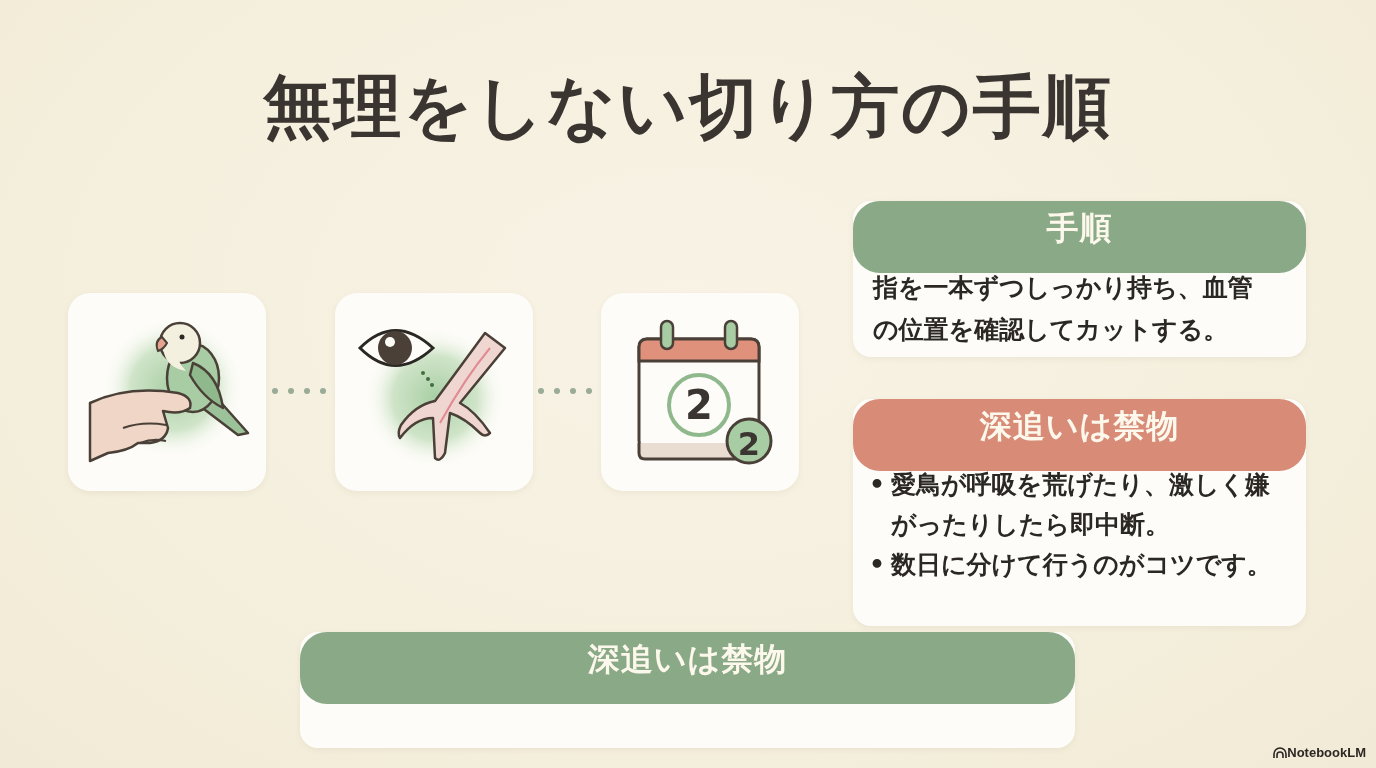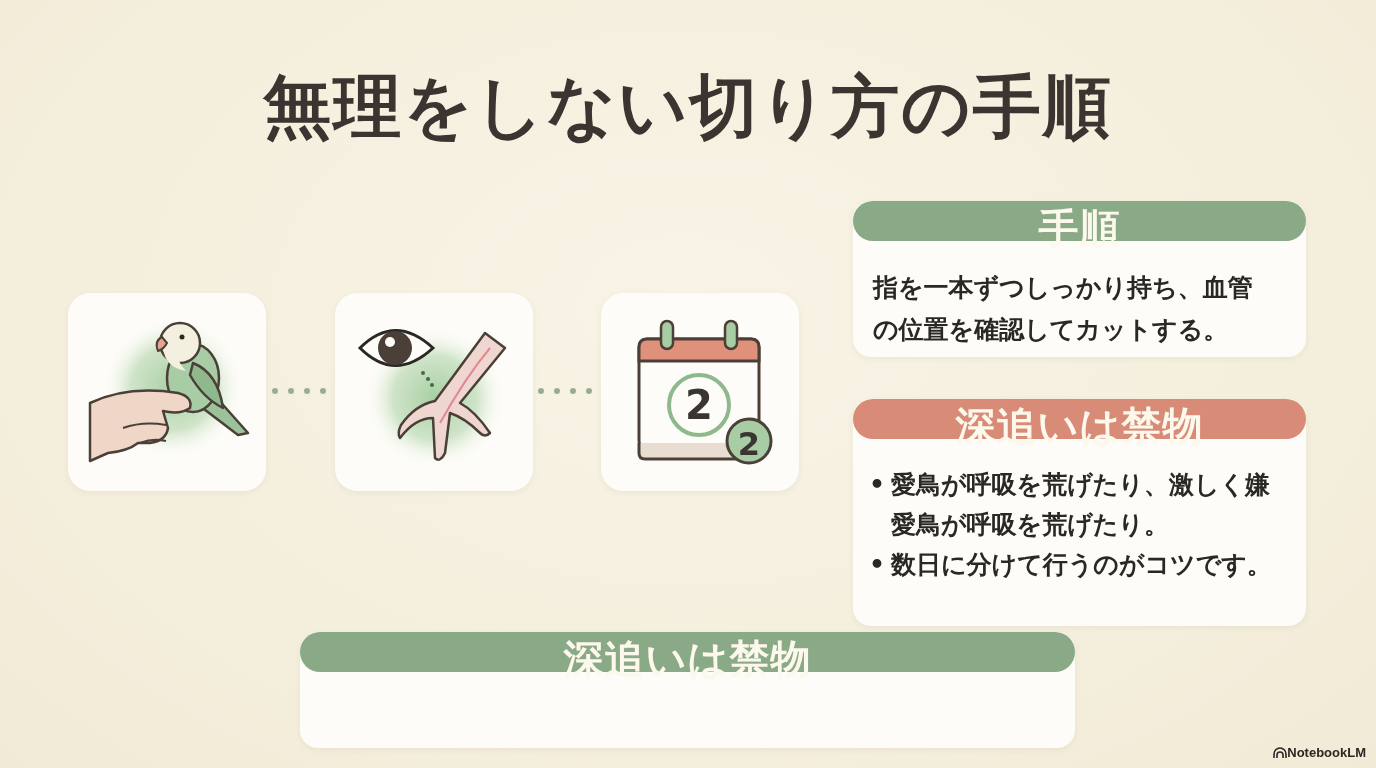--- a/index.html
+++ b/index.html
@@ -30,23 +30,23 @@
     .dots {
       position: absolute; top: 387px; height: 8px;
       display: flex; gap: 10px; align-items: center;
     }
     .dots span { width: 6px; height: 6px; border-radius: 50%; background: #9aab97; display: block; }
     .panel {
       position: absolute; background: #fdfcf8; border-radius: 18px;
       box-shadow: 0 2px 6px rgba(120,100,70,0.08);
     }
     .pill {
-      position: absolute; left: 0; right: 0; top: 0; height: 40px;
+      position: absolute; left: 0; right: 0; top: 0; height: 72px;
       border-radius: 27px; color: #fdf8ec;
-      font-size: 40px; font-weight: bold; text-align: center; line-height: 54px;
+      font-size: 32px; font-weight: bold; text-align: center; line-height: 54px;
       letter-spacing: 1px;
     }
     .pill.green { background: #89a987; }
     .pill.red { background: #d88c78; }
     .panel-body {
       position: absolute; left: 20px; right: 14px;
       font-size: 25px; font-weight: bold; line-height: 42px; color: #2b2723;
     }
     .bullet { display: flex; }
     .bullet .dot { width: 22px; flex: none; }
@@ -155,21 +155,21 @@
     </div>
   </div>
 
   <div class="panel" style="left:853px; top:383px; width:453px; height:227px;margin-top:16px;">
     <div class="pill red">深追いは禁物</div>
     <div class="panel-body" style="top:66px; left:16px; line-height:40px;">
       <div class="bullet">
         <span class="dot">•</span>
         <div>
           <div>愛鳥が呼吸を荒げたり、激しく嫌</div>
-          <div>愛鳥が呼吸を荒げたり。</div>
+          <div>がったりしたら即中断。</div>
         </div>
       </div>
       <div class="bullet">
         <span class="dot">•</span>
         <div>
           <div>数日に分けて行うのがコツです。</div>
         </div>
       </div>
     </div>
   </div>

